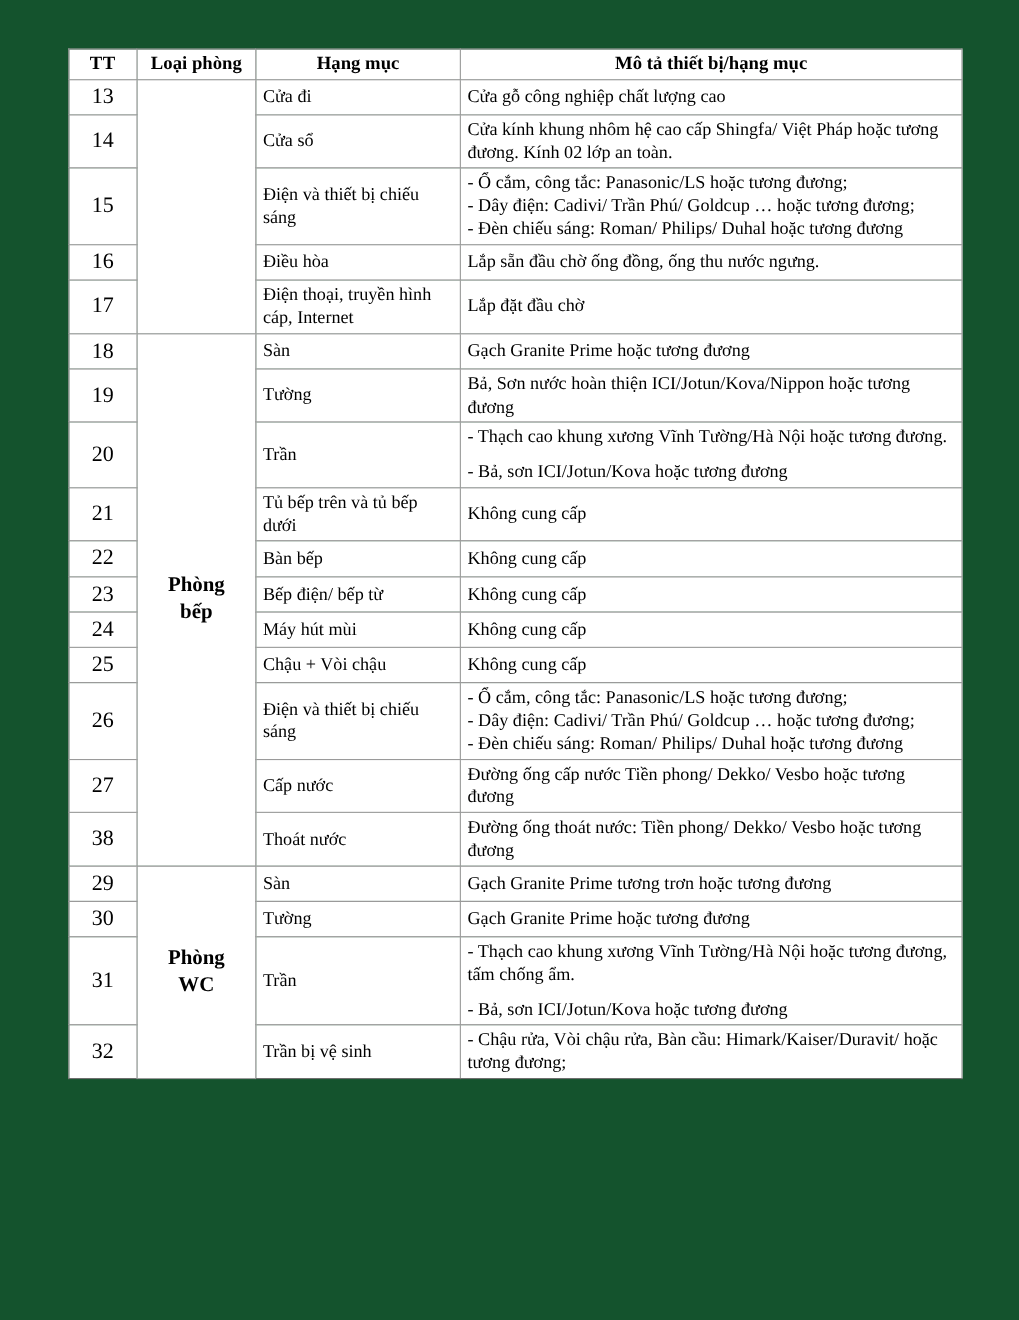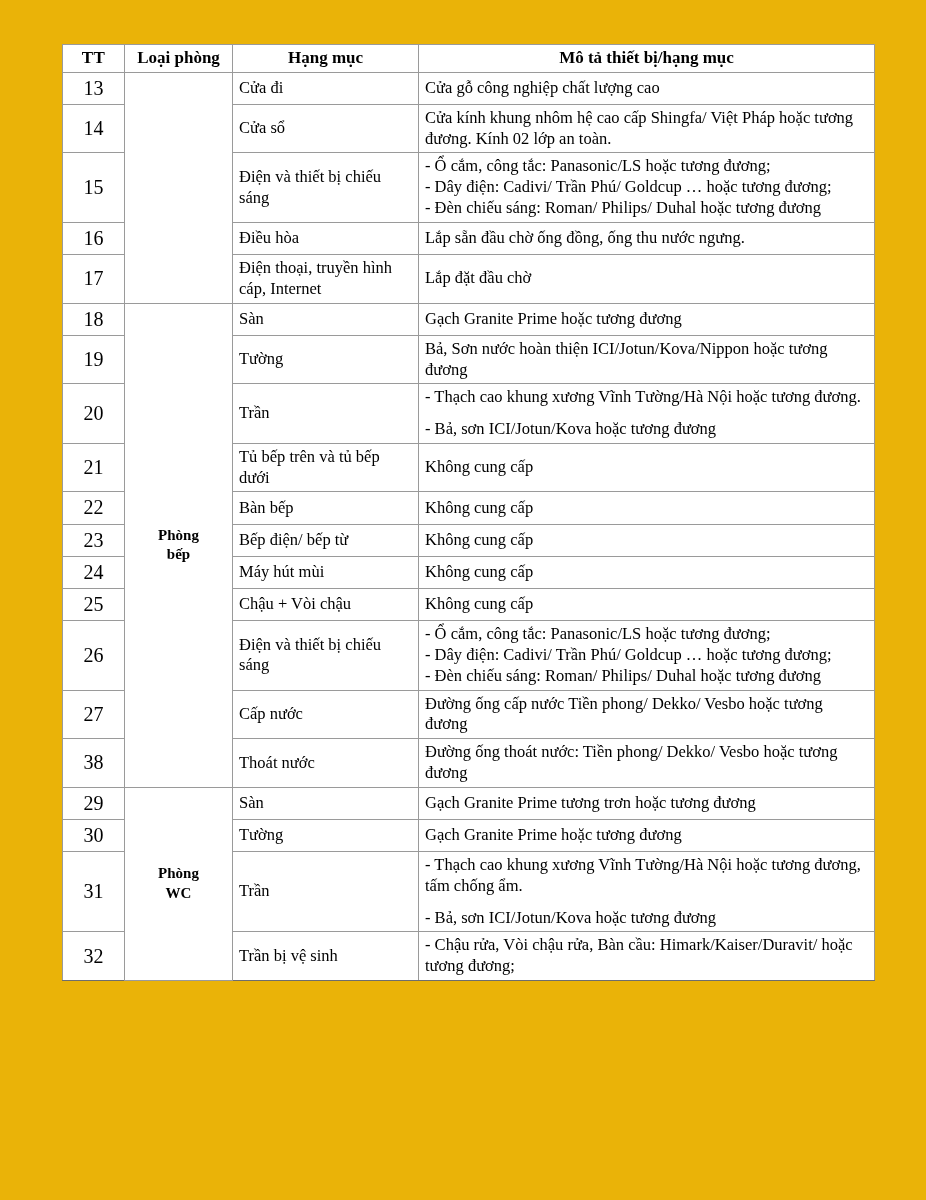--- a/index.html
+++ b/index.html
@@ -11,21 +11,21 @@
     width: 926px;
     height: 1200px;
     font-family: "Liberation Serif", "DejaVu Serif", serif;
     color: #000000;
     overflow: hidden;
   }
   .page {
     position: relative;
     width: 926px;
     height: 1200px;
-    background: #eab308;
+    background: #14532d;
   }
   table.spec-table {
     position: absolute;
     left: 62px;
     top: 44px;
     width: 812px;
     border-collapse: collapse;
     table-layout: fixed;
     font-size: 16.5px;
     line-height: 1.26;
@@ -59,21 +59,21 @@
 
   td.tt {
     text-align: center;
     font-size: 20px;
     padding-left: 2px;
     padding-right: 2px;
   }
   td.loai {
     text-align: center;
     font-weight: bold;
-    font-size: 15px;
+    font-size: 19px;
     line-height: 1.3;
   }
   td.hang {
     text-align: left;
     padding-left: 8px;
   }
   td.mota {
     text-align: left;
     padding-left: 8px;
   }

